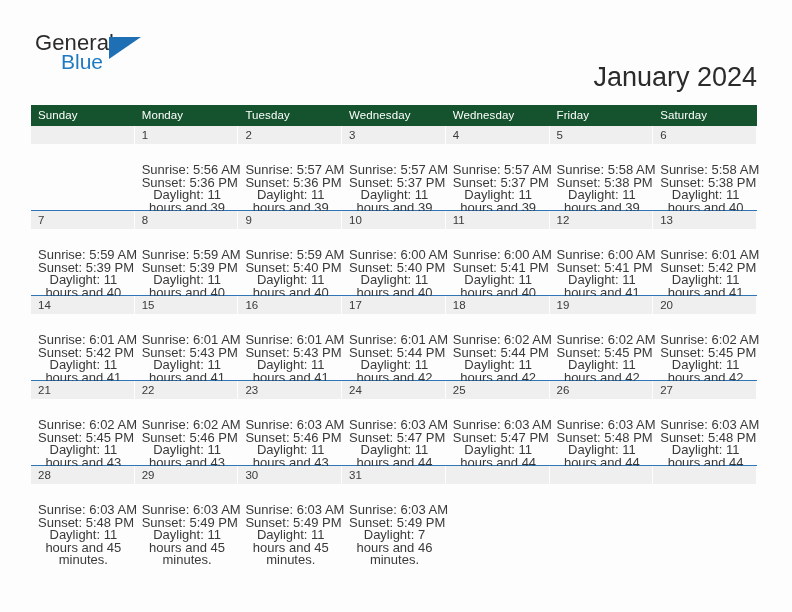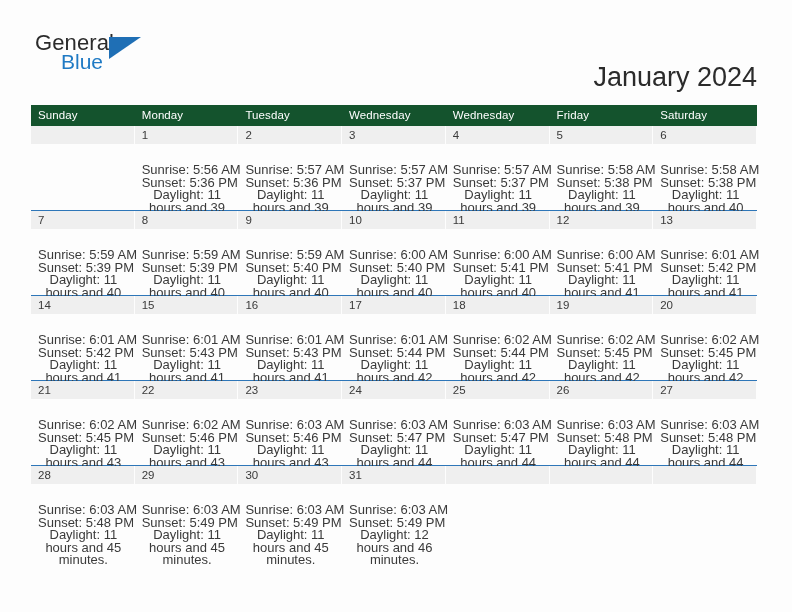--- a/index.html
+++ b/index.html
@@ -495,21 +495,21 @@
                 <div class="daylight-line">Daylight: 11 hours and 45 minutes.</div>
               </div>
             </div>
           </td>
           <td>
             <div class="cell">
               <div class="daynum-band">31</div>
               <div class="cell-body">
                 <div>Sunrise: 6:03 AM</div>
                 <div>Sunset: 5:49 PM</div>
-                <div class="daylight-line">Daylight: 12 hours and 46 minutes.</div>
+                <div class="daylight-line">Daylight: 7 hours and 46 minutes.</div>
               </div>
             </div>
           </td>
           <td>
             <div class="cell empty">
               <div class="daynum-band"></div>
             </div>
           </td>
           <td>
             <div class="cell empty">

